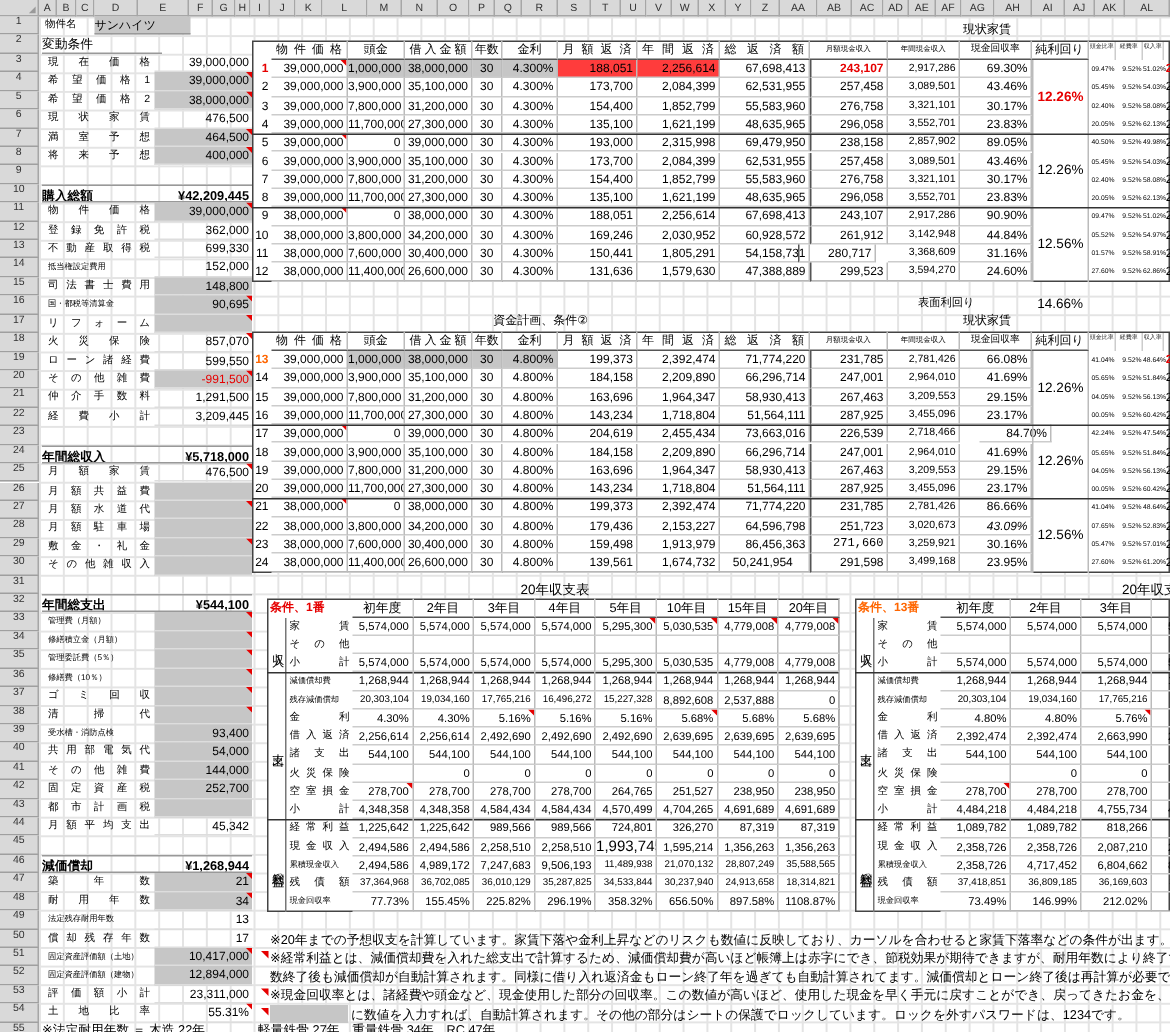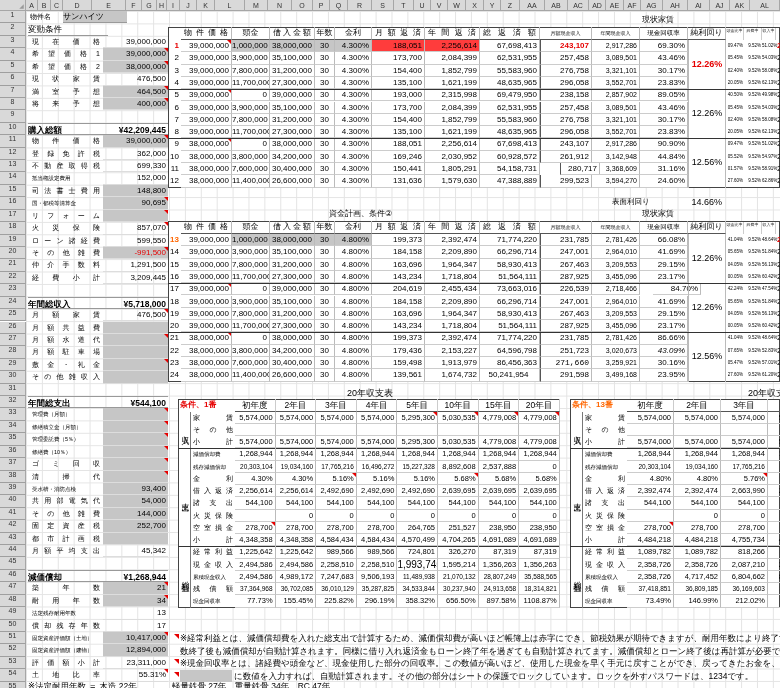--- a/index.html
+++ b/index.html
@@ -421,21 +421,21 @@
       <div class="abs cell num" style="left: 608px; top: 136.7px; width: 12px; height: 12.3px; overflow: visible;">24</div>
       <div class="abs cell num" style="left: 0px; top: 149px; width: 13px; height: 12.3px;">11</div>
       <div class="abs cell num inb" style="left: 13px; top: 149px; width: 51px; height: 12.3px;">38,000,000</div>
       <div class="abs cell num inb" style="left: 64px; top: 149px; width: 38px; height: 12.3px;">7,600,000</div>
       <div class="abs cell num inb" style="left: 102px; top: 149px; width: 45px; height: 12.3px;">30,400,000</div>
       <div class="abs cell ctr inb" style="left: 147px; top: 149px; width: 20px; height: 12.3px;">30</div>
       <div class="abs cell num inb" style="left: 167px; top: 149px; width: 37px; height: 12.3px;">4.300%</div>
       <div class="abs cell num inb" style="left: 204px; top: 149px; width: 53px; height: 12.3px;">150,441</div>
       <div class="abs cell num inb" style="left: 257px; top: 149px; width: 55px; height: 12.3px;">1,805,291</div>
       <div class="abs cell num inb" style="left: 312px; top: 149px; width: 60px; height: 12.3px;">54,158,731</div>
-      <div class="abs cell num inb" style="left: 392px; top: 149px; width: 40px; height: 12.3px; border-left: 1px solid rgb(85, 85, 85);">280,717</div>
+      <div class="abs cell num inb" style="left: 364px; top: 149px; width: 52px; height: 12.3px; border-left: 1px solid rgb(85, 85, 85);">280,717</div>
       <div class="abs cell num inb" style="left: 424px; top: 149px; width: 48px; height: 12.3px; font-size: 7px;">3,368,609</div>
       <div class="abs cell num inb" style="left: 472px; top: 149px; width: 48px; height: 12.3px;">31.16%</div>
       <div class="abs tinyv" style="left: 558px; top: 149px; width: 18px; height: 12.3px; line-height: 12.3px;">01.57%</div>
       <div class="abs tinyv" style="left: 576px; top: 149px; width: 18px; height: 12.3px; line-height: 12.3px;">9.52%</div>
       <div class="abs tinyv" style="left: 594px; top: 149px; width: 14px; height: 12.3px; line-height: 12.3px;">58.91%</div>
       <div class="abs cell num" style="left: 608px; top: 149px; width: 12px; height: 12.3px; overflow: visible;">26</div>
       <div class="abs cell num" style="left: 0px; top: 161.3px; width: 13px; height: 12.3px;">12</div>
       <div class="abs cell num inb" style="left: 13px; top: 161.3px; width: 51px; height: 12.3px;">38,000,000</div>
       <div class="abs cell num inb" style="left: 64px; top: 161.3px; width: 38px; height: 12.3px;">11,400,000</div>
       <div class="abs cell num inb" style="left: 102px; top: 161.3px; width: 45px; height: 12.3px;">26,600,000</div>
@@ -928,20 +928,21 @@
       <div class="abs cell num inb" style="left: 104px; top: 184px; width: 47px; height: 12.25px; font-size: 6.5px; line-height: 12.25px;">36,809,185</div>
       <div class="abs cell num inb" style="left: 151px; top: 184px; width: 47px; height: 12.25px; font-size: 6.5px; line-height: 12.25px;">36,169,603</div>
       <div class="abs cell num inb" style="left: 198px; top: 184px; width: 47px; height: 12.25px; font-size: 6.5px; line-height: 12.25px;">35,498,388</div>
       <div class="abs lbl lbl-s" style="left: 15px; top: 196.25px; width: 40px; height: 12.25px; line-height: 12.25px;">現金回収率</div>
       <div class="abs cell num inb" style="left: 57px; top: 196.25px; width: 47px; height: 12.25px; font-size: 7.5px; line-height: 12.25px;">73.49%</div>
       <div class="abs cell num inb" style="left: 104px; top: 196.25px; width: 47px; height: 12.25px; font-size: 7.5px; line-height: 12.25px;">146.99%</div>
       <div class="abs cell num inb" style="left: 151px; top: 196.25px; width: 47px; height: 12.25px; font-size: 7.5px; line-height: 12.25px;">212.02%</div>
       <div class="abs cell num inb" style="left: 198px; top: 196.25px; width: 47px; height: 12.25px; font-size: 7.5px; line-height: 12.25px;">277.05%</div>
     </div>
   <div class="abs" id="notes" style="left:168px;top:614px;width:612px;height:74px;">
+      <div class="abs note" style="left: 12px; top: 6px; width: 600px; height: 12px;">※20年までの予想収支を計算しています。家賃下落や金利上昇などのリスクも数値に反映しており、カーソルを合わせると家賃下落率などの条件が出ます。</div>
       <div class="abs " style="left: 6px; top: 20.42px; width: 5px; height: 5px; border-left: 5px solid transparent; border-top: 5px solid rgb(230, 0, 0);"></div>
       <div class="abs note" style="left: 12px; top: 18.42px; width: 600px; height: 12px;">※経常利益とは、減価償却費を入れた総支出で計算するため、減価償却費が高いほど帳簿上は赤字にでき、節税効果が期待できますが、耐用年数により終了す</div>
       <div class="abs note" style="left: 12px; top: 30.84px; width: 600px; height: 12px;">数終了後も減価償却が自動計算されます。同様に借り入れ返済金もローン終了年を過ぎても自動計算されてます。減価償却とローン終了後は再計算が必要です</div>
       <div class="abs " style="left: 6px; top: 45.26px; width: 5px; height: 5px; border-left: 5px solid transparent; border-top: 5px solid rgb(230, 0, 0);"></div>
       <div class="abs note" style="left: 12px; top: 43.26px; width: 600px; height: 12px;">※現金回収率とは、諸経費や頭金など、現金使用した部分の回収率。この数値が高いほど、使用した現金を早く手元に戻すことができ、戻ってきたお金を、さらに</div>
       <div class="abs " style="left: 6px; top: 57.68px; width: 5px; height: 5px; border-left: 5px solid transparent; border-top: 5px solid rgb(230, 0, 0);"></div>
       <div class="abs gray" style="left: 12px; top: 55.68px; width: 52px; height: 12px;"></div>
       <div class="abs note" style="left: 66px; top: 55.68px; width: 546px; height: 12px;">に数値を入力すれば、自動計算されます。その他の部分はシートの保護でロックしています。ロックを外すパスワードは、1234です。</div>
     </div>
   <div class="abs" id="bottomline" style="left:26px;top:680px;width:754px;height:12px;">

